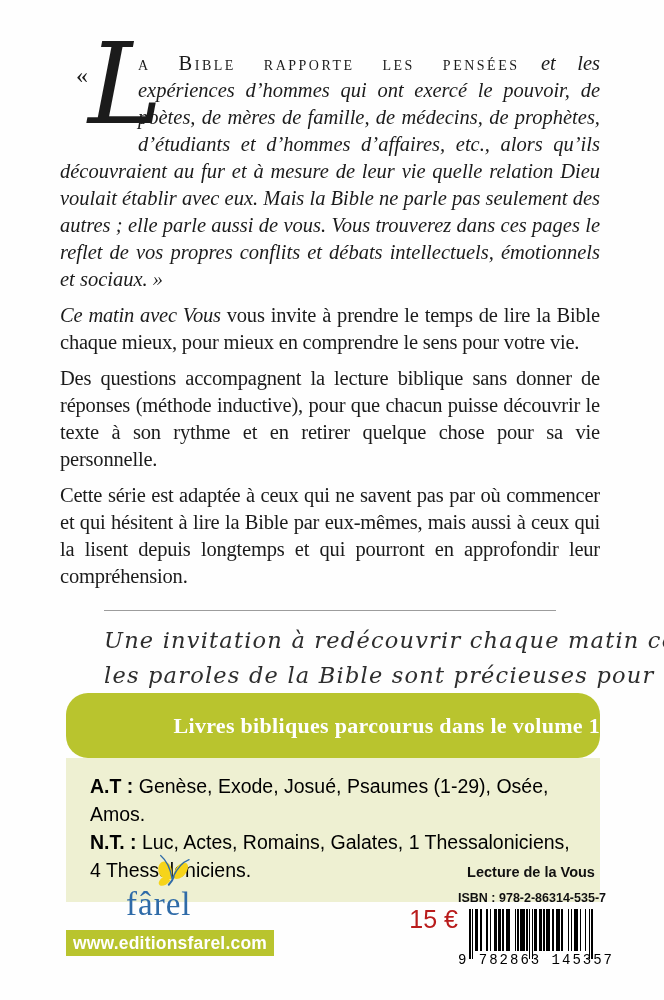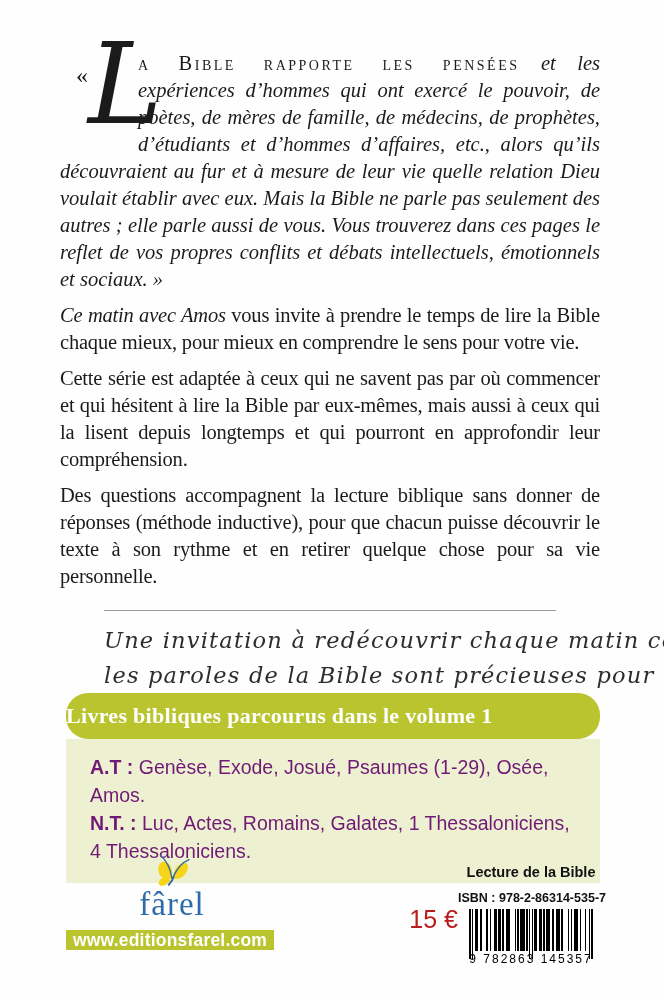--- a/index.html
+++ b/index.html
@@ -40,44 +40,44 @@
     padding:12px 0 16px;text-align:center;
   }
   .script-line{
     font-family:"DejaVu Serif",serif;font-style:italic;
     font-size:22.5px;line-height:35px;color:#2d2d2d;letter-spacing:1.2px;
     white-space:nowrap;
   }
   
   .books-box{position:absolute;left:66px;top:693px;width:534px;}
   .box-header{
-    background:var(--green);height:46px;
-    display:flex;align-items:center;justify-content:flex-start;border-radius:22px;
+    background:var(--green);height:65px;
+    display:flex;align-items:center;justify-content:flex-end;border-radius:22px;
   }
   .box-title{color:#fff;font-weight:bold;font-size:22px;letter-spacing:.3px;}
   .box-body{
     background:var(--light_green);
     padding:14px 20px 18px 24px;
     font-family:"Liberation Sans",sans-serif;
-    font-size:19.5px;line-height:28px;color:#701a75;
+    font-size:19.5px;line-height:28px;color:#000000;
   }
   .bold-label{font-weight:bold;}
   
-  .logo{position:absolute;left:126px;top:849px;width:92px;text-align:center;}
+  .logo{position:absolute;left:126px;top:849px;width:92px;text-align:left;}
   .logo-butterfly{display:block;margin:0 auto -4px;}
   .logo-name{
     font-family:"Liberation Serif",serif;color:var(--blue);
     font-size:33px;line-height:30px;font-weight:500;letter-spacing:1px;
   }
   .logo-sub{
     font-family:"Liberation Sans",sans-serif;color:var(--blue);
     font-style:italic;font-size:11px;letter-spacing:2.5px;margin-top:14px;
   }
   .url-bar{
-    position:absolute;left:66px;top:930px;width:208px;height:20px;
+    position:absolute;left:66px;top:930px;width:208px;height:26px;
     background:var(--green);display:flex;align-items:center;justify-content:center;
   }
   .url-text{
     font-family:"Liberation Sans",sans-serif;font-weight:bold;
     color:#fff;font-size:17.5px;letter-spacing:.2px;
   }
   .price{
     position:absolute;left:398px;top:905px;width:60px;
     font-family:Liberation Sans, sans-serif;font-size:25px;color:#b91c1c;
     text-align:right;
@@ -86,47 +86,47 @@
   .bc-title{font-family:"Liberation Sans",sans-serif;font-size:14.5px;font-weight:600;color:#111;white-space:nowrap;}
   .bc-isbn{font-family:"Liberation Sans",sans-serif;font-size:12.5px;font-weight:600;color:#111;margin-top:11px;white-space:nowrap;}
   .bc-bars{
     margin:4px auto 0;width:124px;height:50px;
     display:flex;align-items:flex-start;justify-content:center;background:#fff;
   }
   .bc-mod{display:block;width:1.3px;height:42px;background:transparent;flex:0 0 1.3px;}
   .bc-bar{background:#000;}
   .bc-guard{height:50px;}
   .bc-digits{
-    font-family:Liberation Sans, sans-serif;font-size:12px;color:#000;
+    font-family:Liberation Mono, monospace;font-size:14px;color:#000;
     letter-spacing:2px;margin-top:-7px;background:transparent;white-space:nowrap;
   }
 </style>
 </head>
 <body>
 
 <div class="page">
 
   <div class="content">
 
     <p class="quote">
       <span class="dropwrap">
         <span class="laquo">«</span>
         <span class="dropcap-letter">L</span>
       </span>
       <span class="smallcaps">a Bible rapporte les pensées</span><span> et les expériences d’hommes qui ont exercé le pouvoir, de poètes, de mères de famille, de médecins, de prophètes, d’étudiants et d’hommes d’affaires, etc., alors qu’ils découvraient au fur et à mesure de leur vie quelle relation Dieu voulait établir avec eux. Mais la Bible ne parle pas seulement des autres ; elle parle aussi de vous. Vous trouverez dans ces pages le reflet de vos propres conflits et débats intellectuels, émotionnels et sociaux. »</span>
     </p>
 
     <p class="para">
-      <span class="lead-italic">Ce matin avec Amos</span><span> vous invite à prendre le temps de lire la Bible chaque mieux, pour mieux en comprendre le sens pour votre vie.</span>
+      <span class="lead-italic">Ce matin avec Vous</span><span> vous invite à prendre le temps de lire la Bible chaque mieux, pour mieux en comprendre le sens pour votre vie.</span>
     </p>
 
 
+    <p class="para">Des questions accompagnent la lecture biblique sans donner de réponses (méthode inductive), pour que chacun puisse découvrir le texte à son rythme et en retirer quelque chose pour sa vie personnelle.</p>
+
     <p class="para">Cette série est adaptée à ceux qui ne savent pas par où commencer et qui hésitent à lire la Bible par eux-mêmes, mais aussi à ceux qui la lisent depuis longtemps et qui pourront en approfondir leur compréhension.</p>
-
-    <p class="para">Des questions accompagnent la lecture biblique sans donner de réponses (méthode inductive), pour que chacun puisse découvrir le texte à son rythme et en retirer quelque chose pour sa vie personnelle.</p>
 
     <div class="script-section">
       <div class="script-line">Une invitation à redécouvrir chaque matin combien</div>
       <div class="script-line">les paroles de la Bible sont précieuses pour notre vie !</div>
     </div>
 
   </div>
 
   <div class="books-box">
     <div class="box-header">
@@ -151,21 +151,21 @@
     <div class="logo-sub">EDITIONS</div>
   </div>
 
   <div class="url-bar">
     <span class="url-text">www.editionsfarel.com</span>
   </div>
 
   <div class="price">15 €</div>
 
   <div class="barcode-block">
-    <div class="bc-title">Lecture de la Bible</div>
+    <div class="bc-title">Lecture de la Vous</div>
     <div class="bc-isbn">ISBN : 978-2-86314-535-7</div>
     <div class="bc-bars">
         <span class="bc-mod bc-bar bc-guard"></span>
         <span class="bc-mod bc-guard"></span>
         <span class="bc-mod bc-bar bc-guard"></span>
         <span class="bc-mod"></span>
         <span class="bc-mod bc-bar"></span>
         <span class="bc-mod bc-bar"></span>
         <span class="bc-mod bc-bar"></span>
         <span class="bc-mod"></span>

